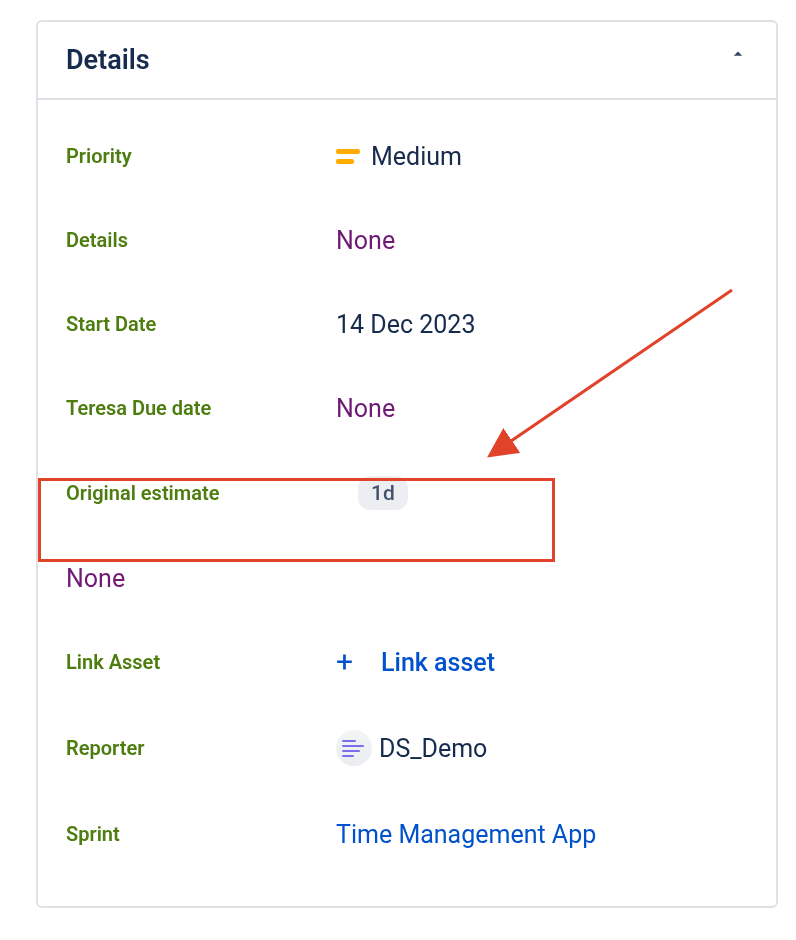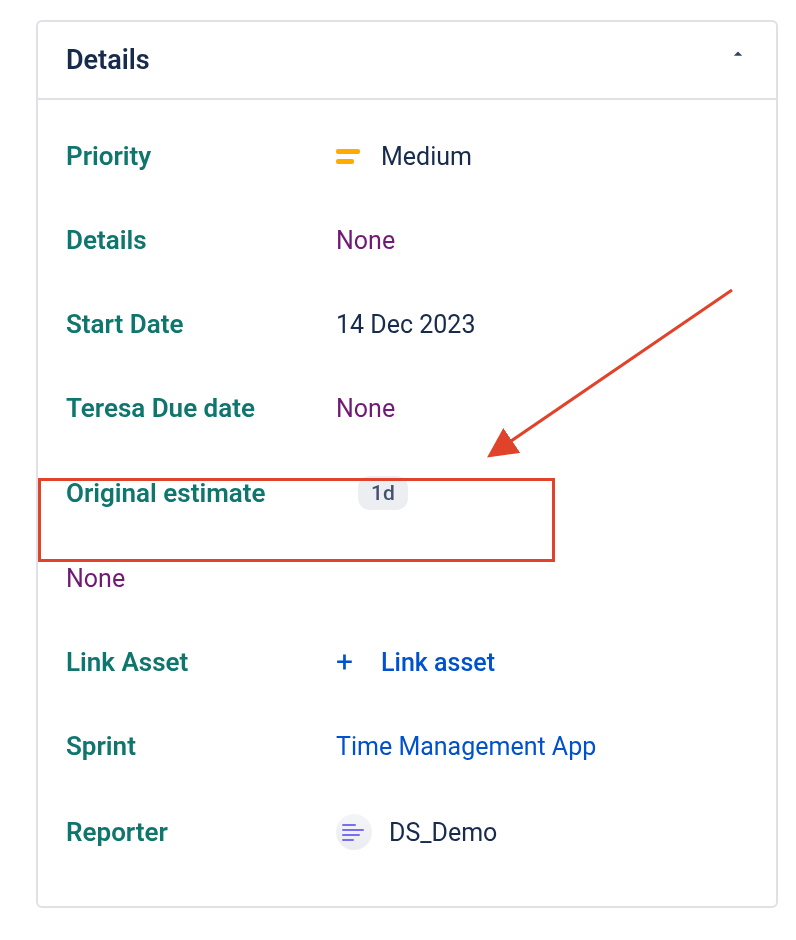--- a/index.html
+++ b/index.html
@@ -45,31 +45,31 @@
       padding: 14px 0 30px 0;
     }
     .row {
       display: flex;
       align-items: center;
       padding: 26px 28px 26px 28px;
       min-height: 84px;
     }
     .label {
       width: 270px;
-      font-size: 26px;
+      font-size: 20px;
       font-weight: 600;
-      color: #0f766e;
+      color: #4d7c0f;
       flex-shrink: 0;
     }
     .value {
       font-size: 25px;
       color: #172b4d;
       display: flex;
       align-items: center;
-      gap: 17px;
+      gap: 7px;
     }
     .value.muted {
       color: #701a75;
     }
     .priority-icon {
       width: 24px;
       height: 24px;
       display: flex;
       flex-direction: column;
       justify-content: center;
@@ -217,42 +217,42 @@
     <div class="row">
       <div class="value muted">None</div>
     </div>
 
     <div class="row">
       <div class="label">Link Asset</div>
       <div class="link-asset">
         <span class="plus-icon">+</span>
         <span class="link-text">Link asset</span>
       </div>
-    </div>
-
-    <div class="row">
-      <div class="label">Sprint</div>
-      <div class="sprint-link">Time Management App</div>
     </div>
 
     <div class="row">
       <div class="label">Reporter</div>
       <div class="value">
         <div class="avatar">
           <div class="avatar-lines">
             <div class="avatar-line l1"></div>
             <div class="avatar-line l2"></div>
             <div class="avatar-line l3"></div>
             <div class="avatar-line l4"></div>
           </div>
         </div>
         <span class="reporter-value">DS_Demo</span>
       </div>
     </div>
 
+    <div class="row">
+      <div class="label">Sprint</div>
+      <div class="sprint-link">Time Management App</div>
+    </div>
+
   </div>
 </div>
 
 <div class="highlight-box"></div>
 
 <svg class="arrow-svg" viewBox="0 0 280 200">
   <defs>
     <marker id="arrowhead" markerWidth="10" markerHeight="10" refX="8" refY="5" orient="auto">
       <polygon points="0 0, 10 5, 0 10" fill="#e1432a"></polygon>
     </marker>

